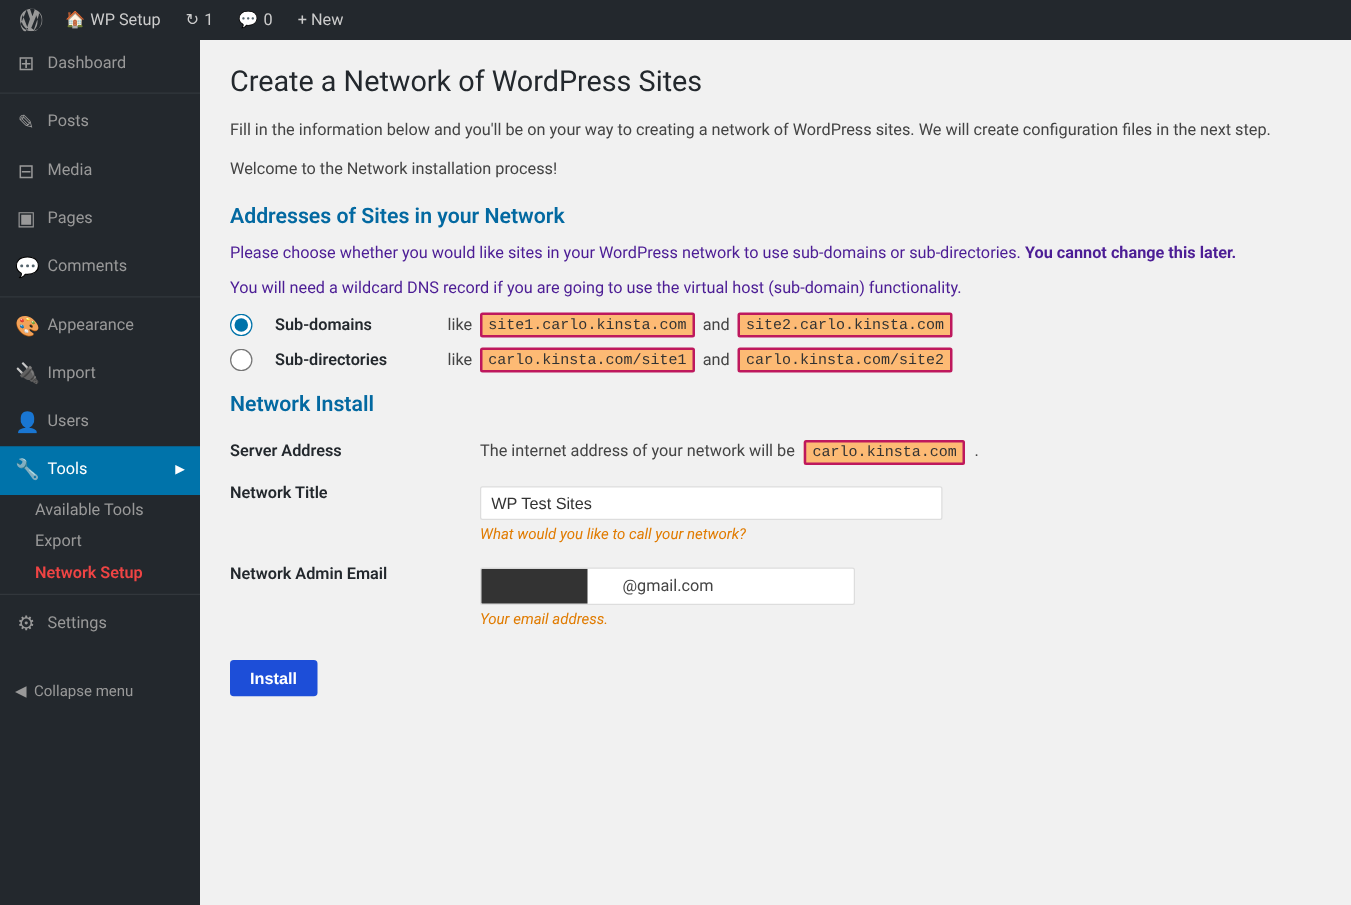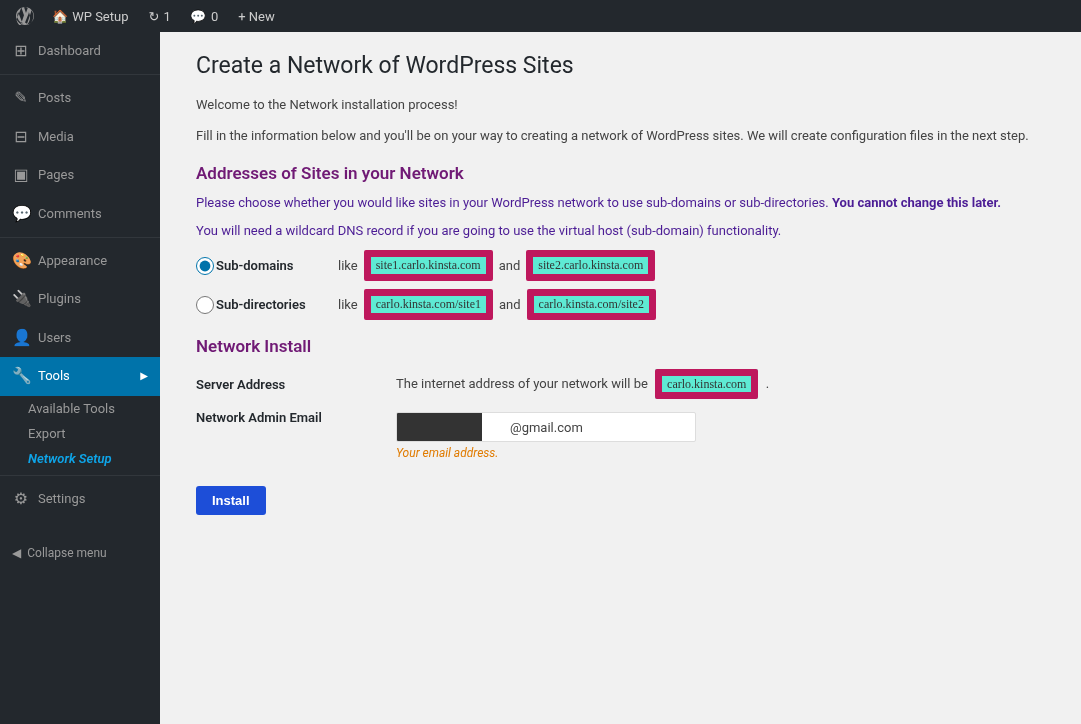--- a/index.html
+++ b/index.html
@@ -61,76 +61,76 @@
 
     
     .submenu-item {
       display: flex;
       align-items: flex-start;
       padding: 5px 12px 5px 28px;
       color: #999;
       font-size: 13px;
       cursor: pointer;
     }
-    .submenu-item.active { color: #0ea5e9; font-weight: 600; font-style: italic; }
+    .submenu-item.active { color: #ef4444; font-weight: 600; }
 
     
     .collapse-item {
       display: flex;
       align-items: center;
       gap: 6px;
       padding: 8px 12px;
       color: #999;
       font-size: 12px;
       cursor: pointer;
       margin-top: auto;
     }
 
     
     #main {
       flex: 1;
       background: #f1f1f1;
       overflow-y: auto;
-      padding: 20px 36px;
+      padding: 20px 24px;
     }
 
     h1.page-title {
       font-size: 23px;
       font-weight: 400;
       color: #23282d;
       margin-bottom: 16px;
     }
 
     .intro-text {
       color: #444;
       font-size: 13px;
       margin-bottom: 10px;
       line-height: 1.6;
     }
 
     h2.section-title {
       font-size: 17px;
       font-weight: 600;
-      color: #701a75;
+      color: #0369a1;
       margin: 16px 0 10px 0;
     }
 
     .notice-text {
       color: #4c1d95;
       font-size: 13px;
       margin-bottom: 8px;
       line-height: 1.6;
     }
     .notice-text strong { font-weight: 700; }
 
     
     .radio-row {
       display: flex;
       align-items: center;
-      gap: 2px;
+      gap: 18px;
       margin: 8px 0;
     }
     .radio-row input[type="radio"] {
       width: 18px;
       height: 18px;
       accent-color: #0073aa;
       cursor: pointer;
     }
     .radio-row label {
       font-weight: 600;
@@ -139,25 +139,25 @@
       min-width: 120px;
     }
     .radio-examples {
       display: flex;
       align-items: center;
       gap: 6px;
       font-size: 13px;
       color: #444;
     }
     .code-badge {
-      background: #5eead4;
-      border: 7px solid #be185d;
+      background: #fdba74;
+      border: 2px solid #be185d;
       border-radius: 2px;
       padding: 1px 5px;
-      font-family: Liberation Serif, serif;
+      font-family: Liberation Mono, monospace;
       font-size: 12px;
       color: #333;
     }
 
     
     .details-table {
       width: 100%;
       border-collapse: collapse;
       margin-top: 8px;
     }
@@ -283,21 +283,21 @@
       <span class="menu-icon">💬</span>
       <span>Comments</span>
     </div>
     <div class="menu-separator"></div>
     <div class="menu-item">
       <span class="menu-icon">🎨</span>
       <span>Appearance</span>
     </div>
     <div class="menu-item">
       <span class="menu-icon">🔌</span>
-      <span>Plugins</span>
+      <span>Import</span>
     </div>
     <div class="menu-item">
       <span class="menu-icon">👤</span>
       <span>Users</span>
     </div>
     <div class="menu-item active">
       <span class="menu-icon">🔧</span>
       <span>Tools</span>
       <span style="margin-left:auto;color:#fff;font-size:10px;">▶</span>
     </div>
@@ -319,22 +319,22 @@
     <div class="collapse-item" style="margin-top:20px;">
       <span>◀</span>
       <span>Collapse menu</span>
     </div>
   </div>
 
   <div id="main">
 
     <h1 class="page-title">Create a Network of WordPress Sites</h1>
 
+    <p class="intro-text">Fill in the information below and you'll be on your way to creating a network of WordPress sites. We will create configuration files in the next step.</p>
     <p class="intro-text">Welcome to the Network installation process!</p>
-    <p class="intro-text">Fill in the information below and you'll be on your way to creating a network of WordPress sites. We will create configuration files in the next step.</p>
 
     <h2 class="section-title">Addresses of Sites in your Network</h2>
 
     <p class="notice-text">
       <span>Please choose whether you would like sites in your WordPress network to use sub-domains or sub-directories.</span>
       <strong>You cannot change this later.</strong>
     </p>
     <p class="notice-text">You will need a wildcard DNS record if you are going to use the virtual host (sub-domain) functionality.</p>
 
     
@@ -367,20 +367,27 @@
     <table class="details-table">
       <tbody>
           <tr>
         <td class="label">Server Address</td>
         <td>
           <span class="server-address-text">
             <span>The internet address of your network will be</span>
             <span class="code-badge" style="margin: 0 4px;">carlo.kinsta.com</span>
             <span>.</span>
           </span>
+        </td>
+      </tr>
+      <tr>
+        <td class="label" style="vertical-align:top; padding-top:8px;">Network Title</td>
+        <td>
+          <input type="text" value="WP Test Sites" style="">
+          <div class="field-hint">What would you like to call your network?</div>
         </td>
       </tr>
       <tr>
         <td class="label" style="vertical-align:top; padding-top:8px;">Network Admin Email</td>
         <td>
           <div class="email-input-wrapper">
             <div class="email-prefix-block"></div>
             <span class="email-suffix">@gmail.com</span>
           </div>
           <div class="field-hint">Your email address.</div>

